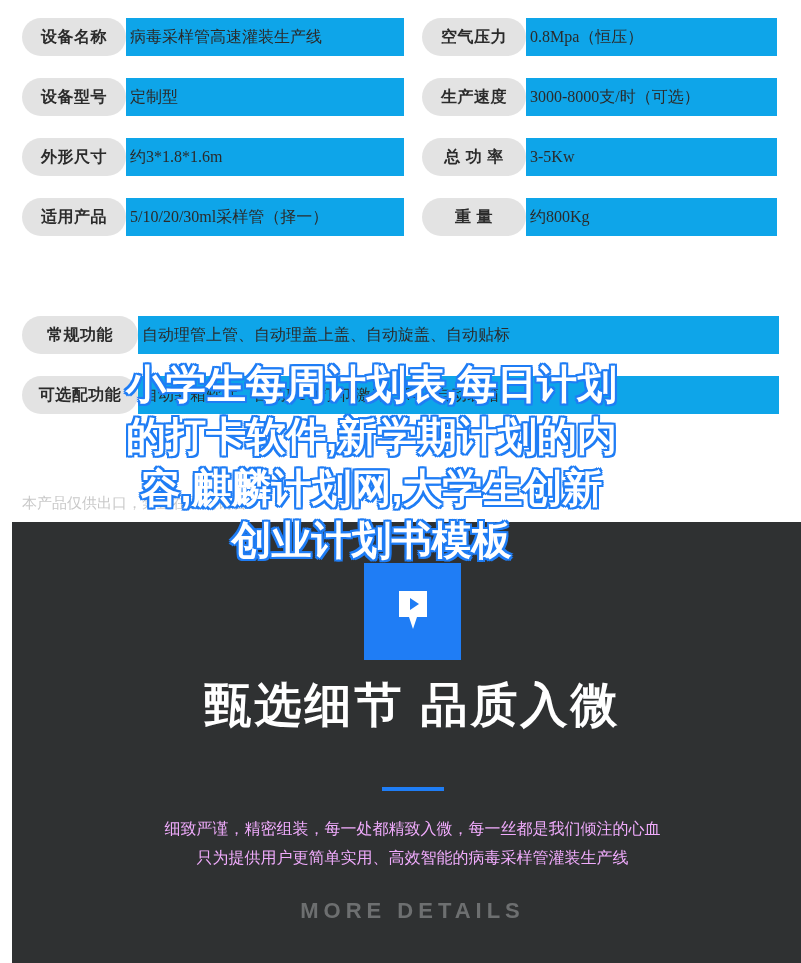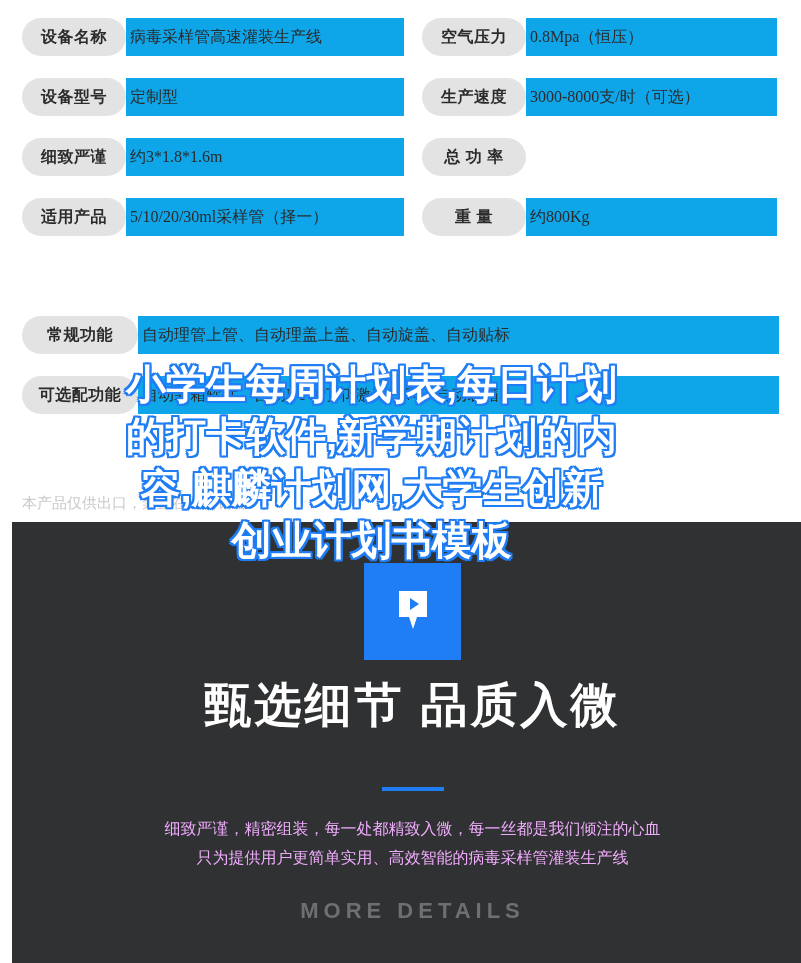--- a/index.html
+++ b/index.html
@@ -176,25 +176,26 @@
         <div class="cell value">定制型</div>
       </div>
       <div class="grp right">
         <div class="cell label lbl-w2">生产速度</div>
         <div class="cell value">3000-8000支/时（可选）</div>
       </div>
     </div>
 
     <div class="spec-row">
       <div class="grp left">
-        <div class="cell label lbl-w1">细致严谨</div>
+        <div class="cell label lbl-w1">外形尺寸</div>
         <div class="cell value">约3*1.8*1.6m</div>
       </div>
       <div class="grp right">
         <div class="cell label lbl-w2">总 功 率</div>
+        <div class="cell value">3-5Kw</div>
       </div>
     </div>
 
     <div class="spec-row">
       <div class="grp left">
         <div class="cell label lbl-w1">适用产品</div>
         <div class="cell value">5/10/20/30ml采样管（择一）</div>
       </div>
       <div class="grp right">
         <div class="cell label lbl-w2">重      量</div>

